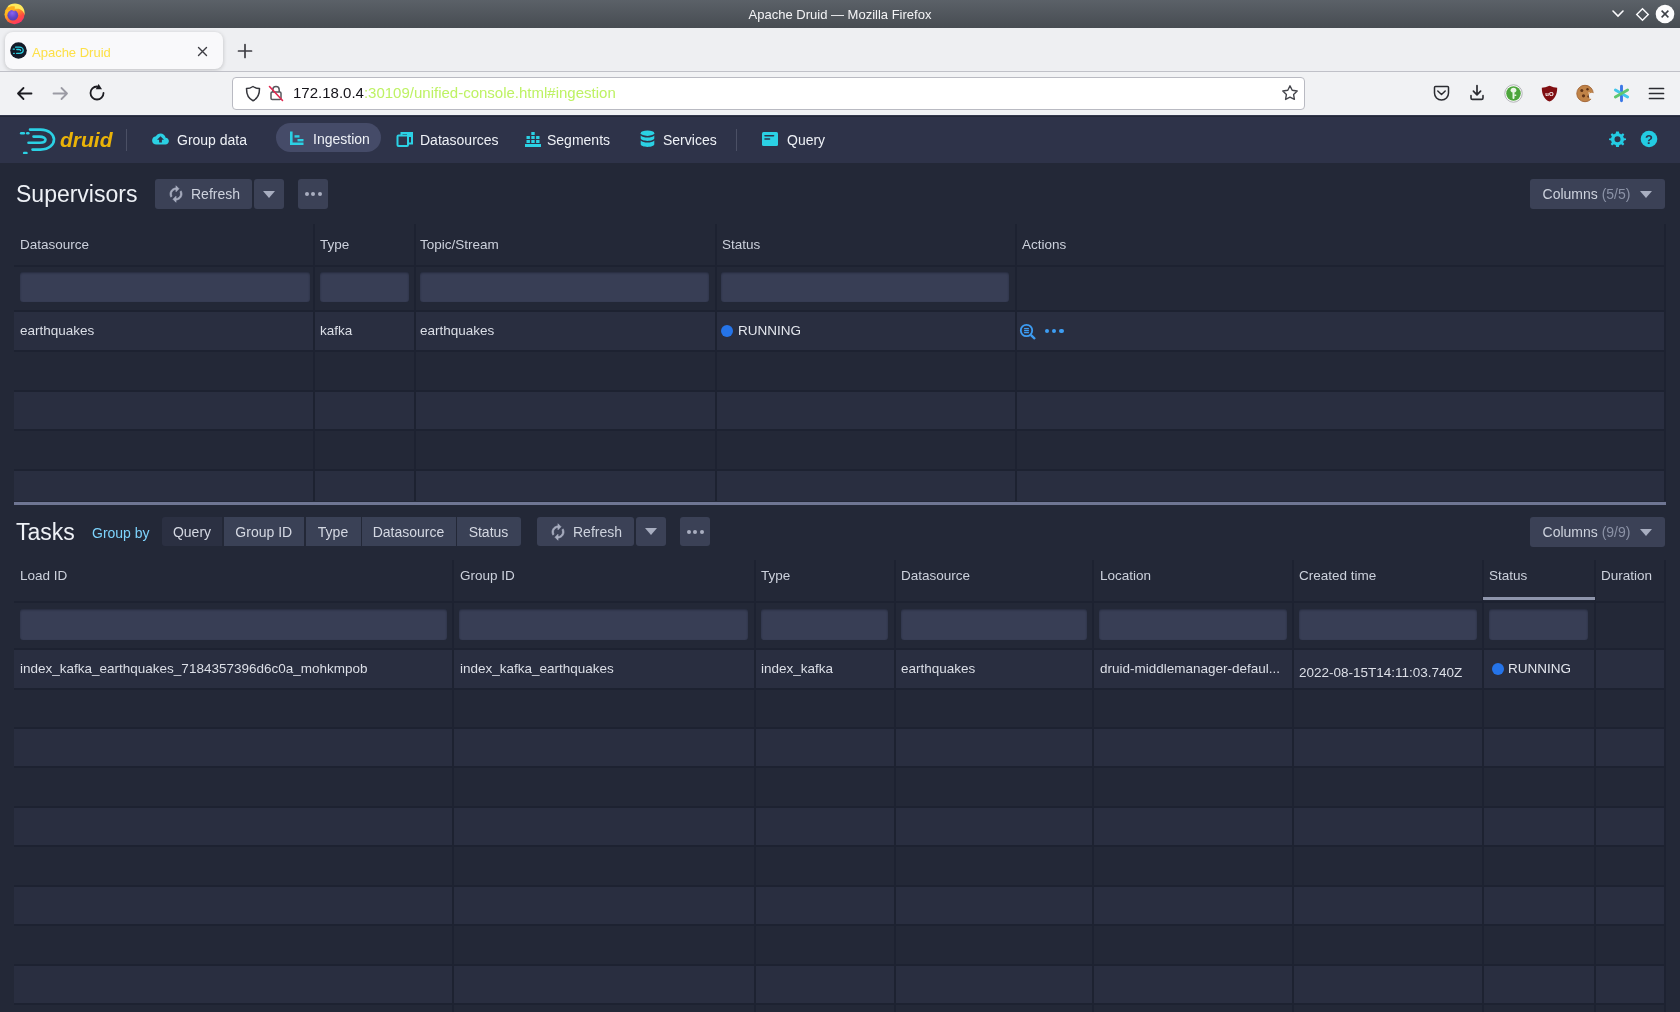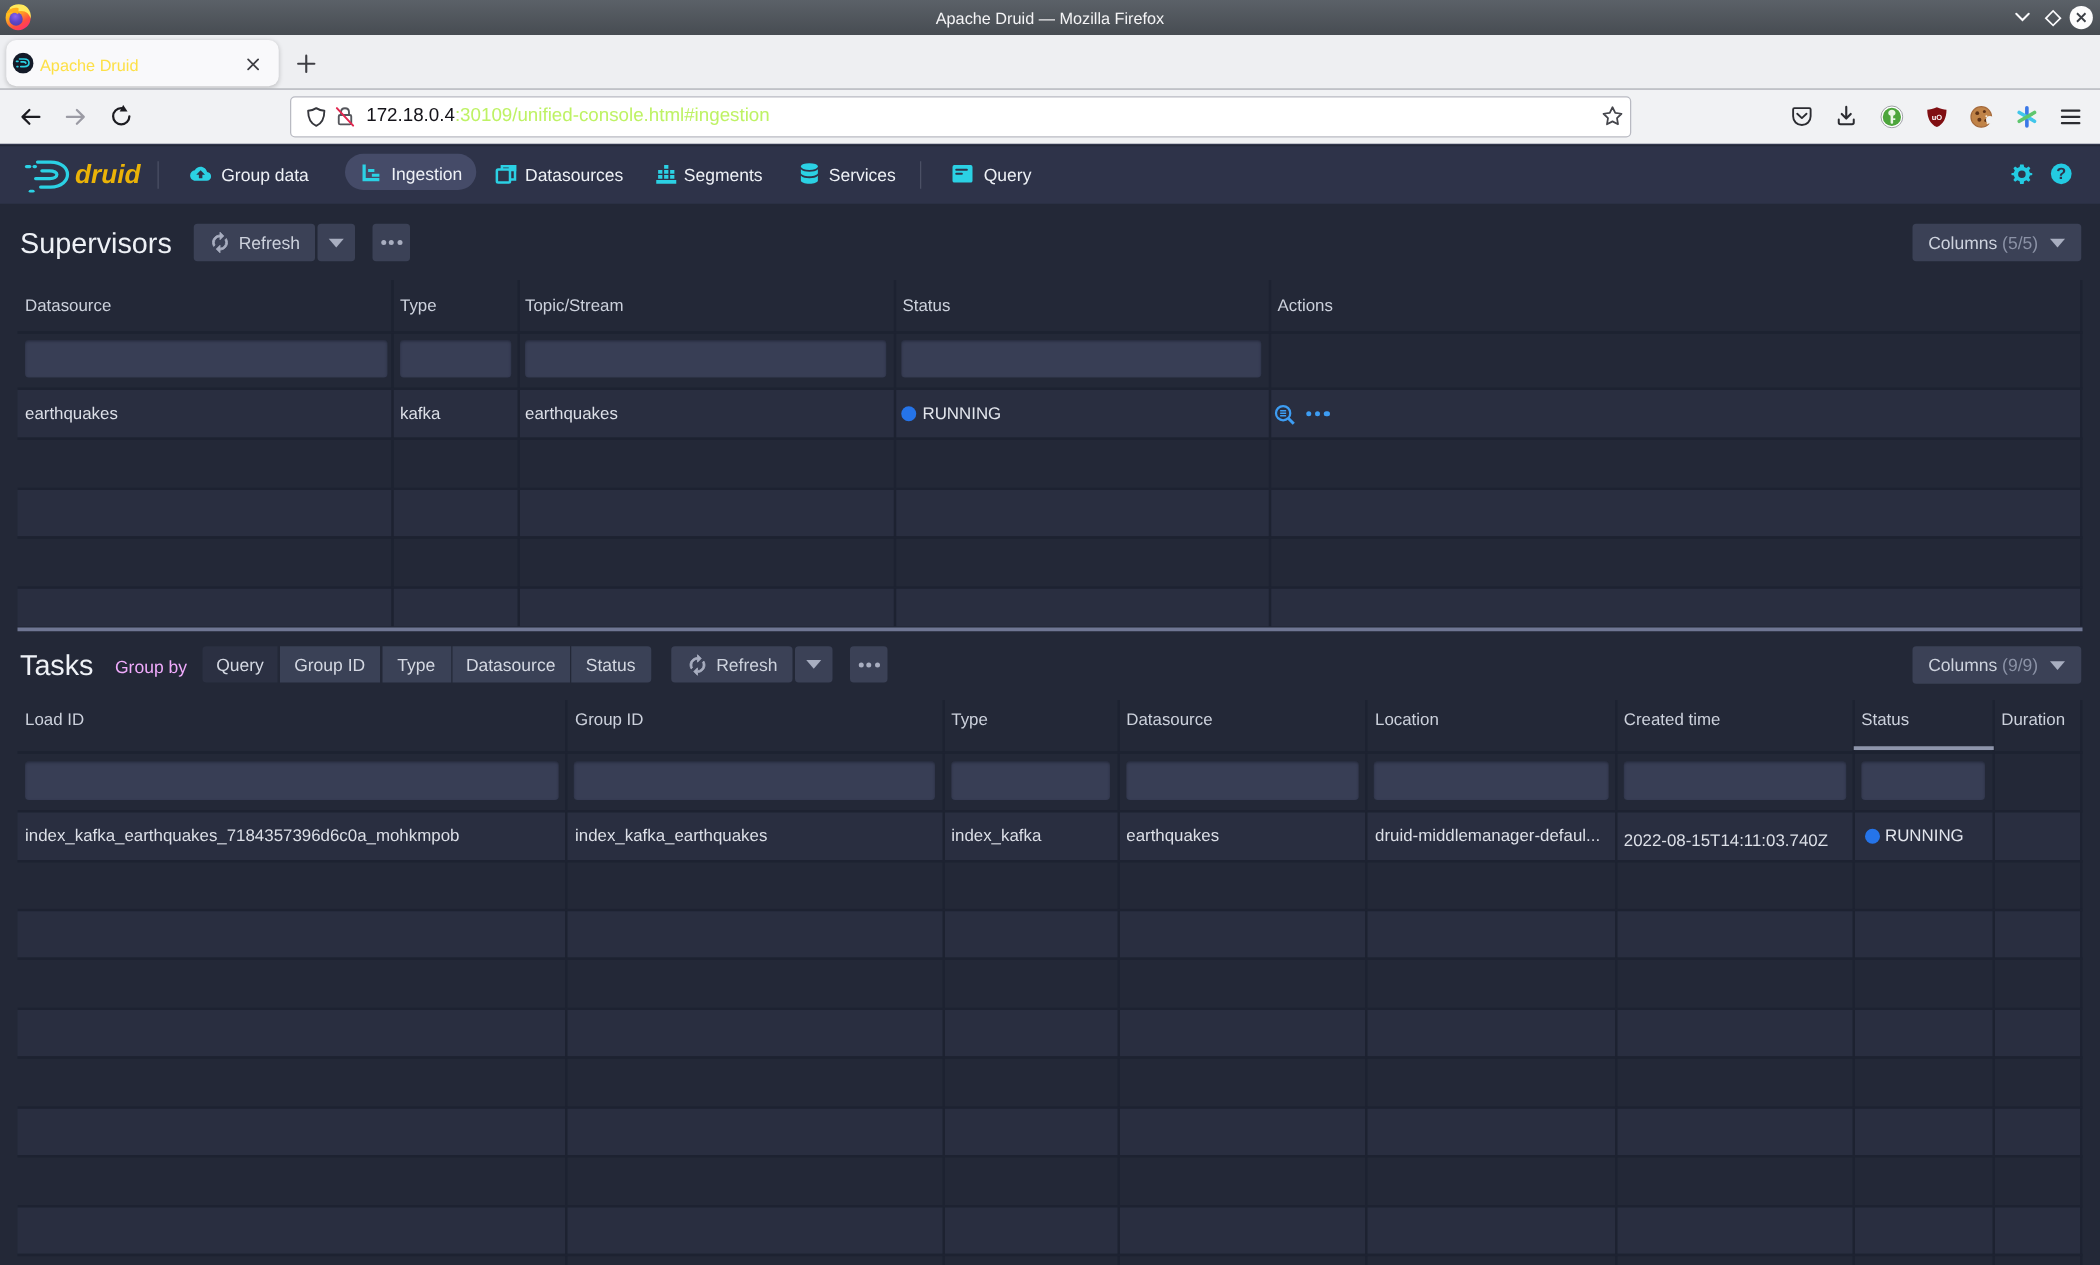--- a/index.html
+++ b/index.html
@@ -269,21 +269,21 @@
     </svg>
 <g></g>
 <div class="abs" style="left:1045px;top:329px;display:flex;gap:3px">
       <div style="width:4.2px;height:4.2px;border-radius:50%;background:#3d9df3"></div>
       <div style="width:4.2px;height:4.2px;border-radius:50%;background:#3d9df3"></div>
       <div style="width:4.2px;height:4.2px;border-radius:50%;background:#3d9df3"></div>
     </div>
 <div class="abs" style="left:14px;top:502px;width:1652px;height:3px;background:#6f7693"></div>
 
 <div class="abs" style="left:16px;top:519px;font-size:23px;color:#eef1f6">Tasks</div>
-<div class="abs" style="left:92px;top:525px;font-size:14px;color:#f0abfc">Group by</div>
+<div class="abs" style="left:92px;top:525px;font-size:14px;color:#7dd3fc">Group by</div>
 <div class="seg" style="left:162px;top:517px;width:60px;height:29px;border-radius:3px 0 0 3px;background:#2b3042">Query</div>
 <div class="seg" style="left:223.5px;top:517px;width:80.5px;height:29px">Group ID</div>
 <div class="seg" style="left:305.5px;top:517px;width:55px;height:29px">Type</div>
 <div class="seg" style="left:361.5px;top:517px;width:94px;height:29px">Datasource</div>
 <div class="seg" style="left:456.5px;top:517px;width:64px;height:29px;border-radius:0 3px 3px 0">Status</div>
 <div class="btn" style="left:537px;top:517px;width:97px;height:29px">
  <svg width="18" height="18" viewBox="0 0 24 24" style="margin-right:6px">
         <path d="M12 6v3l4-4-4-4v3c-4.42 0-8 3.58-8 8 0 1.57.46 3.03 1.24 4.26L6.7 14.8c-.45-.83-.7-1.79-.7-2.8 0-3.31 2.69-6 6-6zm6.76 1.74L17.3 9.2c.44.84.7 1.79.7 2.8 0 3.31-2.69 6-6 6v-3l-4 4 4 4v-3c4.42 0 8-3.58 8-8 0-1.57-.46-3.03-1.24-4.26z" fill="#a9aec0" stroke="#a9aec0" stroke-width="0.9"></path>
       </svg>
  Refresh</div>

